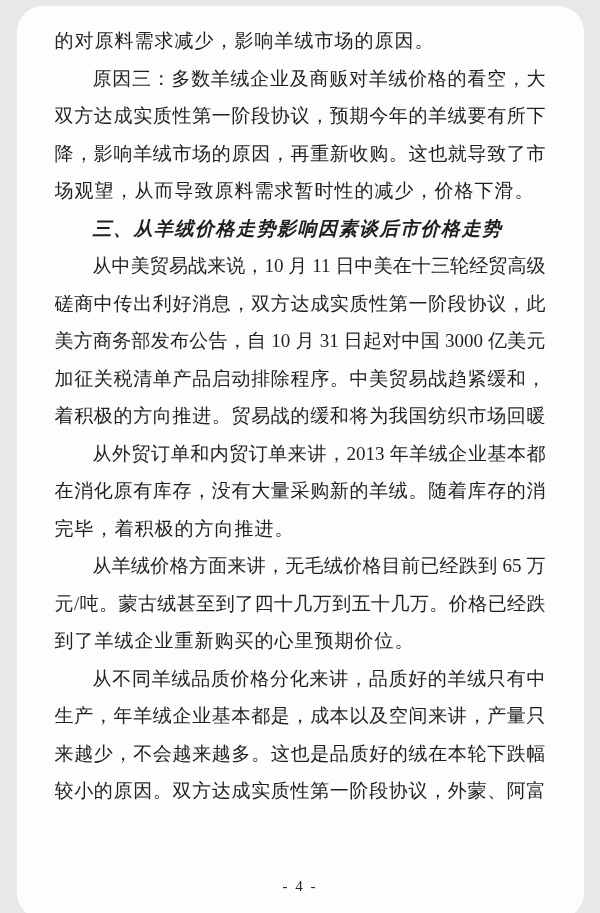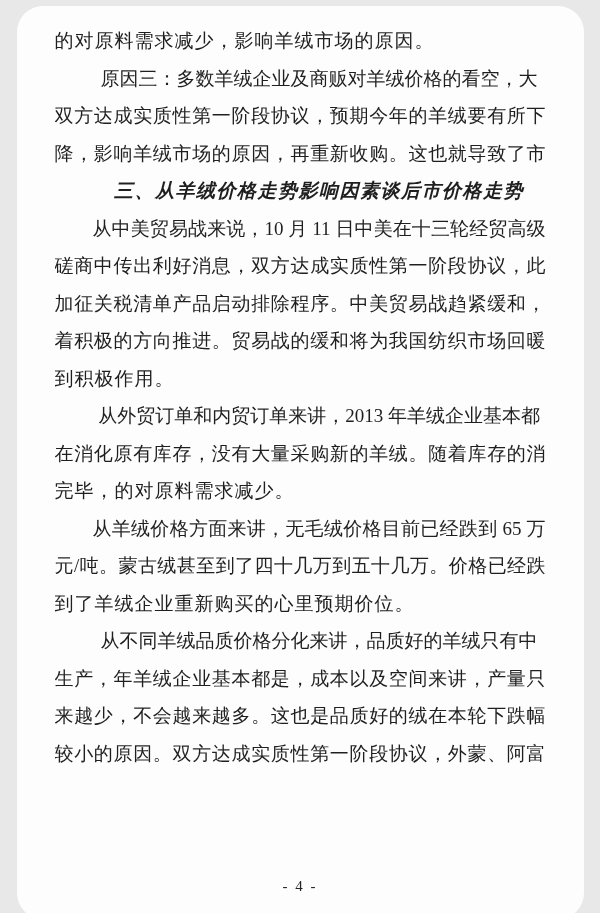--- a/index.html
+++ b/index.html
@@ -31,21 +31,21 @@
     overflow: hidden;
   }
 
   
   .line.fill {
     letter-spacing: 0;
     text-align: justify;
     text-align-last: justify;
   }
 
-  .line.first { text-indent: 2em; text-align: center; }
+  .line.first { text-indent: 2em; }
 
   .para.heading .line {
     font-weight: bold;
     font-style: italic;       
     letter-spacing: 1.5px;
   }
 
   .page-number {
     position: absolute;
     left: 0;
@@ -62,35 +62,36 @@
 
 <div class="page" style="background: rgb(253, 253, 253); color: rgb(31, 31, 31);">
   <div class="doc">
       <div class="para body">
         <div class="line">的对原料需求减少，影响羊绒市场的原因。</div>
       </div>
       <div class="para body">
         <div class="line first fill">原因三：多数羊绒企业及商贩对羊绒价格的看空，大多</div>
         <div class="line fill">双方达成实质性第一阶段协议，预期今年的羊绒要有所下</div>
         <div class="line fill">降，影响羊绒市场的原因，再重新收购。这也就导致了市</div>
+        <div class="line">场观望，从而导致原料需求暂时性的减少，价格下滑。</div>
       </div>
       <div class="para heading">
         <div class="line first">三、从羊绒价格走势影响因素谈后市价格走势</div>
       </div>
       <div class="para body">
         <div class="line first fill">从中美贸易战来说，10 月 11 日中美在十三轮经贸高级</div>
         <div class="line fill">磋商中传出利好消息，双方达成实质性第一阶段协议，此后，</div>
+        <div class="line fill">美方商务部发布公告，自 10 月 31 日起对中国 3000 亿美元</div>
         <div class="line fill">加征关税清单产品启动排除程序。中美贸易战趋紧缓和，向</div>
         <div class="line fill">着积极的方向推进。贸易战的缓和将为我国纺织市场回暖起</div>
-        <div class="line">到积极作用。</div>
       </div>
       <div class="para body">
         <div class="line first fill">从外贸订单和内贸订单来讲，2013 年羊绒企业基本都是</div>
         <div class="line fill">在消化原有库存，没有大量采购新的羊绒。随着库存的消化</div>
-        <div class="line">完毕，的对原料需求减少。</div>
+        <div class="line">完毕，着积极的方向推进。</div>
       </div>
       <div class="para body">
         <div class="line first fill">从羊绒价格方面来讲，无毛绒价格目前已经跌到 65 万</div>
         <div class="line fill">元/吨。蒙古绒甚至到了四十几万到五十几万。价格已经跌</div>
         <div class="line">到了羊绒企业重新购买的心里预期价位。</div>
       </div>
       <div class="para body">
         <div class="line first fill">从不同羊绒品质价格分化来讲，品质好的羊绒只有中国</div>
         <div class="line fill">生产，年羊绒企业基本都是，成本以及空间来讲，产量只会越</div>
         <div class="line fill">来越少，不会越来越多。这也是品质好的绒在本轮下跌幅度</div>

